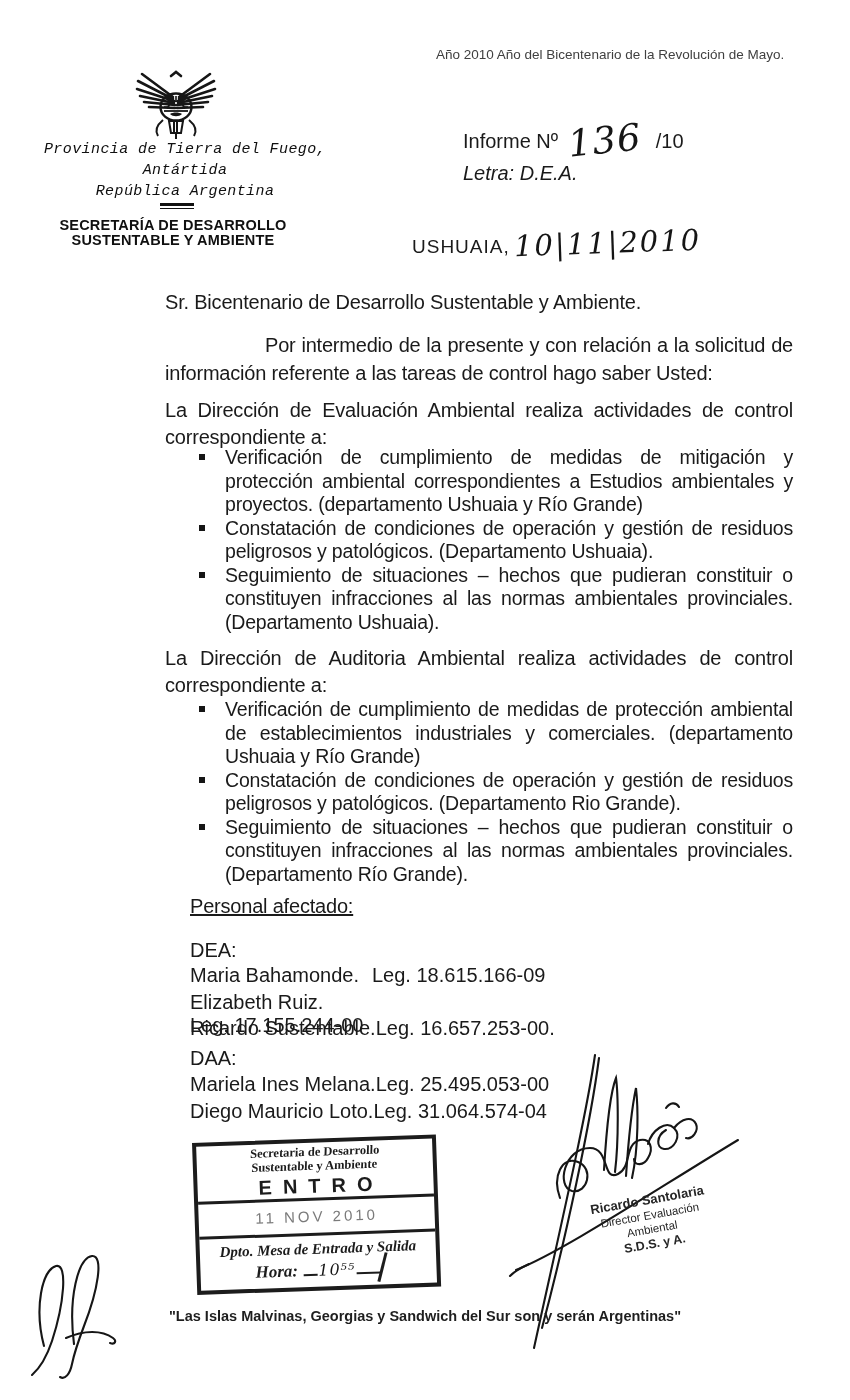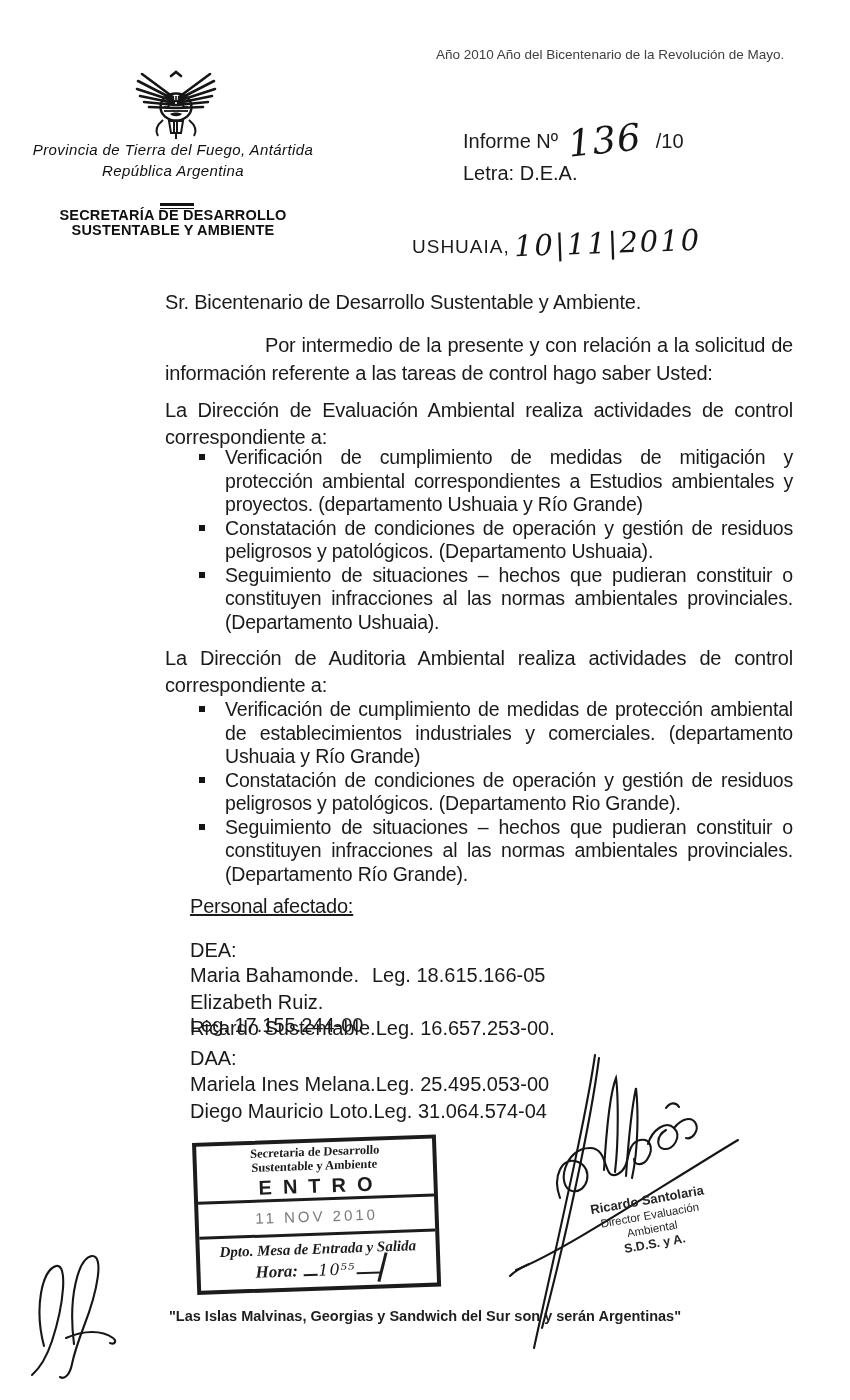--- a/index.html
+++ b/index.html
@@ -5,33 +5,33 @@
   html,body{margin:0;padding:0;background:#e8e8e8;}
   #page{
     position:relative;width:850px;height:1400px;margin:0 auto;background:#ffffff;
     font-family:"Liberation Sans", sans-serif;color:#1a1a1a;overflow:hidden;
   }
   .abs{position:absolute;}
   
   .motto{left:398px;top:47px;font-size:13.5px;color:#404040;margin-left:38px;}
   
   .coat{left:133px;top:70px;}
-  .province{left:25px;top:139px;width:296px;text-align:center;
-    font-family:Liberation Sans, sans-serif;font-style:italic;font-size:15px;line-height:21px;
+  .province{left:37px;top:139px;width:296px;text-align:center;
+    font-family:Liberation Mono, monospace;font-style:italic;font-size:15px;line-height:21px;
     letter-spacing:.4px;color:#101010;}
   .lh-divider{left:160px;top:203px;width:34px;height:2px;border-top:3px solid #111;border-bottom:1px solid #111;}
-  .secretaria{left:40px;top:208px;width:266px;text-align:center;font-weight:700;
+  .secretaria{left:40px;top:218px;width:266px;text-align:center;font-weight:700;
     font-size:14.5px;line-height:15px;letter-spacing:.2px;color:#101010;}
   
   .informe{left:463px;top:130px;font-size:20px;white-space:nowrap;}
   .informe .row1{display:flex;align-items:flex-start;}
   .hw{font-family:"DejaVu Serif", serif;font-style:italic;color:#151515;}
   .hw-num{display:inline-block;font-size:37px;line-height:30px;margin:-4px 14px 0 10px;
     transform:rotate(-6deg);letter-spacing:1px;}
-  .letra{margin-top:6px;}
+  .letra{margin-top:6px;font-style:italic;}
   
   .dateline{left:412px;top:236px;font-size:19px;letter-spacing:1px;white-space:nowrap;display:flex;align-items:flex-start;}
   .hw-date{display:inline-block;font-size:29px;line-height:26px;margin:-6px 0 0 4px;
     transform:rotate(-2deg);letter-spacing:2px;}
   
   .bodytext{font-size:20px;line-height:27px;letter-spacing:-.2px;}
   .recipient{left:165px;top:289px;width:640px;}
   .intro{left:165px;top:331px;width:628px;text-align:justify;text-indent:100px;line-height:28px;}
   .sec-head{left:165px;top:397px;width:628px;text-align:justify;}
   .sec-head2{top:645px;}
@@ -142,21 +142,21 @@
     <li>Verificación de cumplimiento de medidas de protección ambiental de establecimientos industriales y comerciales. (departamento Ushuaia y Río Grande)</li>
     <li>Constatación de condiciones de operación y gestión de residuos peligrosos y patológicos. (Departamento Rio Grande).</li>
     <li>Seguimiento de situaciones – hechos que pudieran constituir o constituyen infracciones al las normas ambientales provinciales. (Departamento Río Grande).</li>
   </ul>
 
   <div class="abs bodytext personal-title">Personal afectado:</div>
 
   <div class="abs group-label g1">DEA:</div>
   <div class="abs member-row m11">
     <span class="nm">Maria Bahamonde.</span>
-    <span>Leg. 18.615.166-05</span>
+    <span>Leg. 18.615.166-09</span>
   </div>
   <div class="abs member-row m12">
     <span class="nm">Elizabeth Ruiz.</span>
     <span>Leg. 17.155.244-00</span>
   </div>
   <div class="abs member-row m13">
     <span class="nm">Ricardo Sustentable.</span>
     <span>Leg. 16.657.253-00.</span>
   </div>
 

